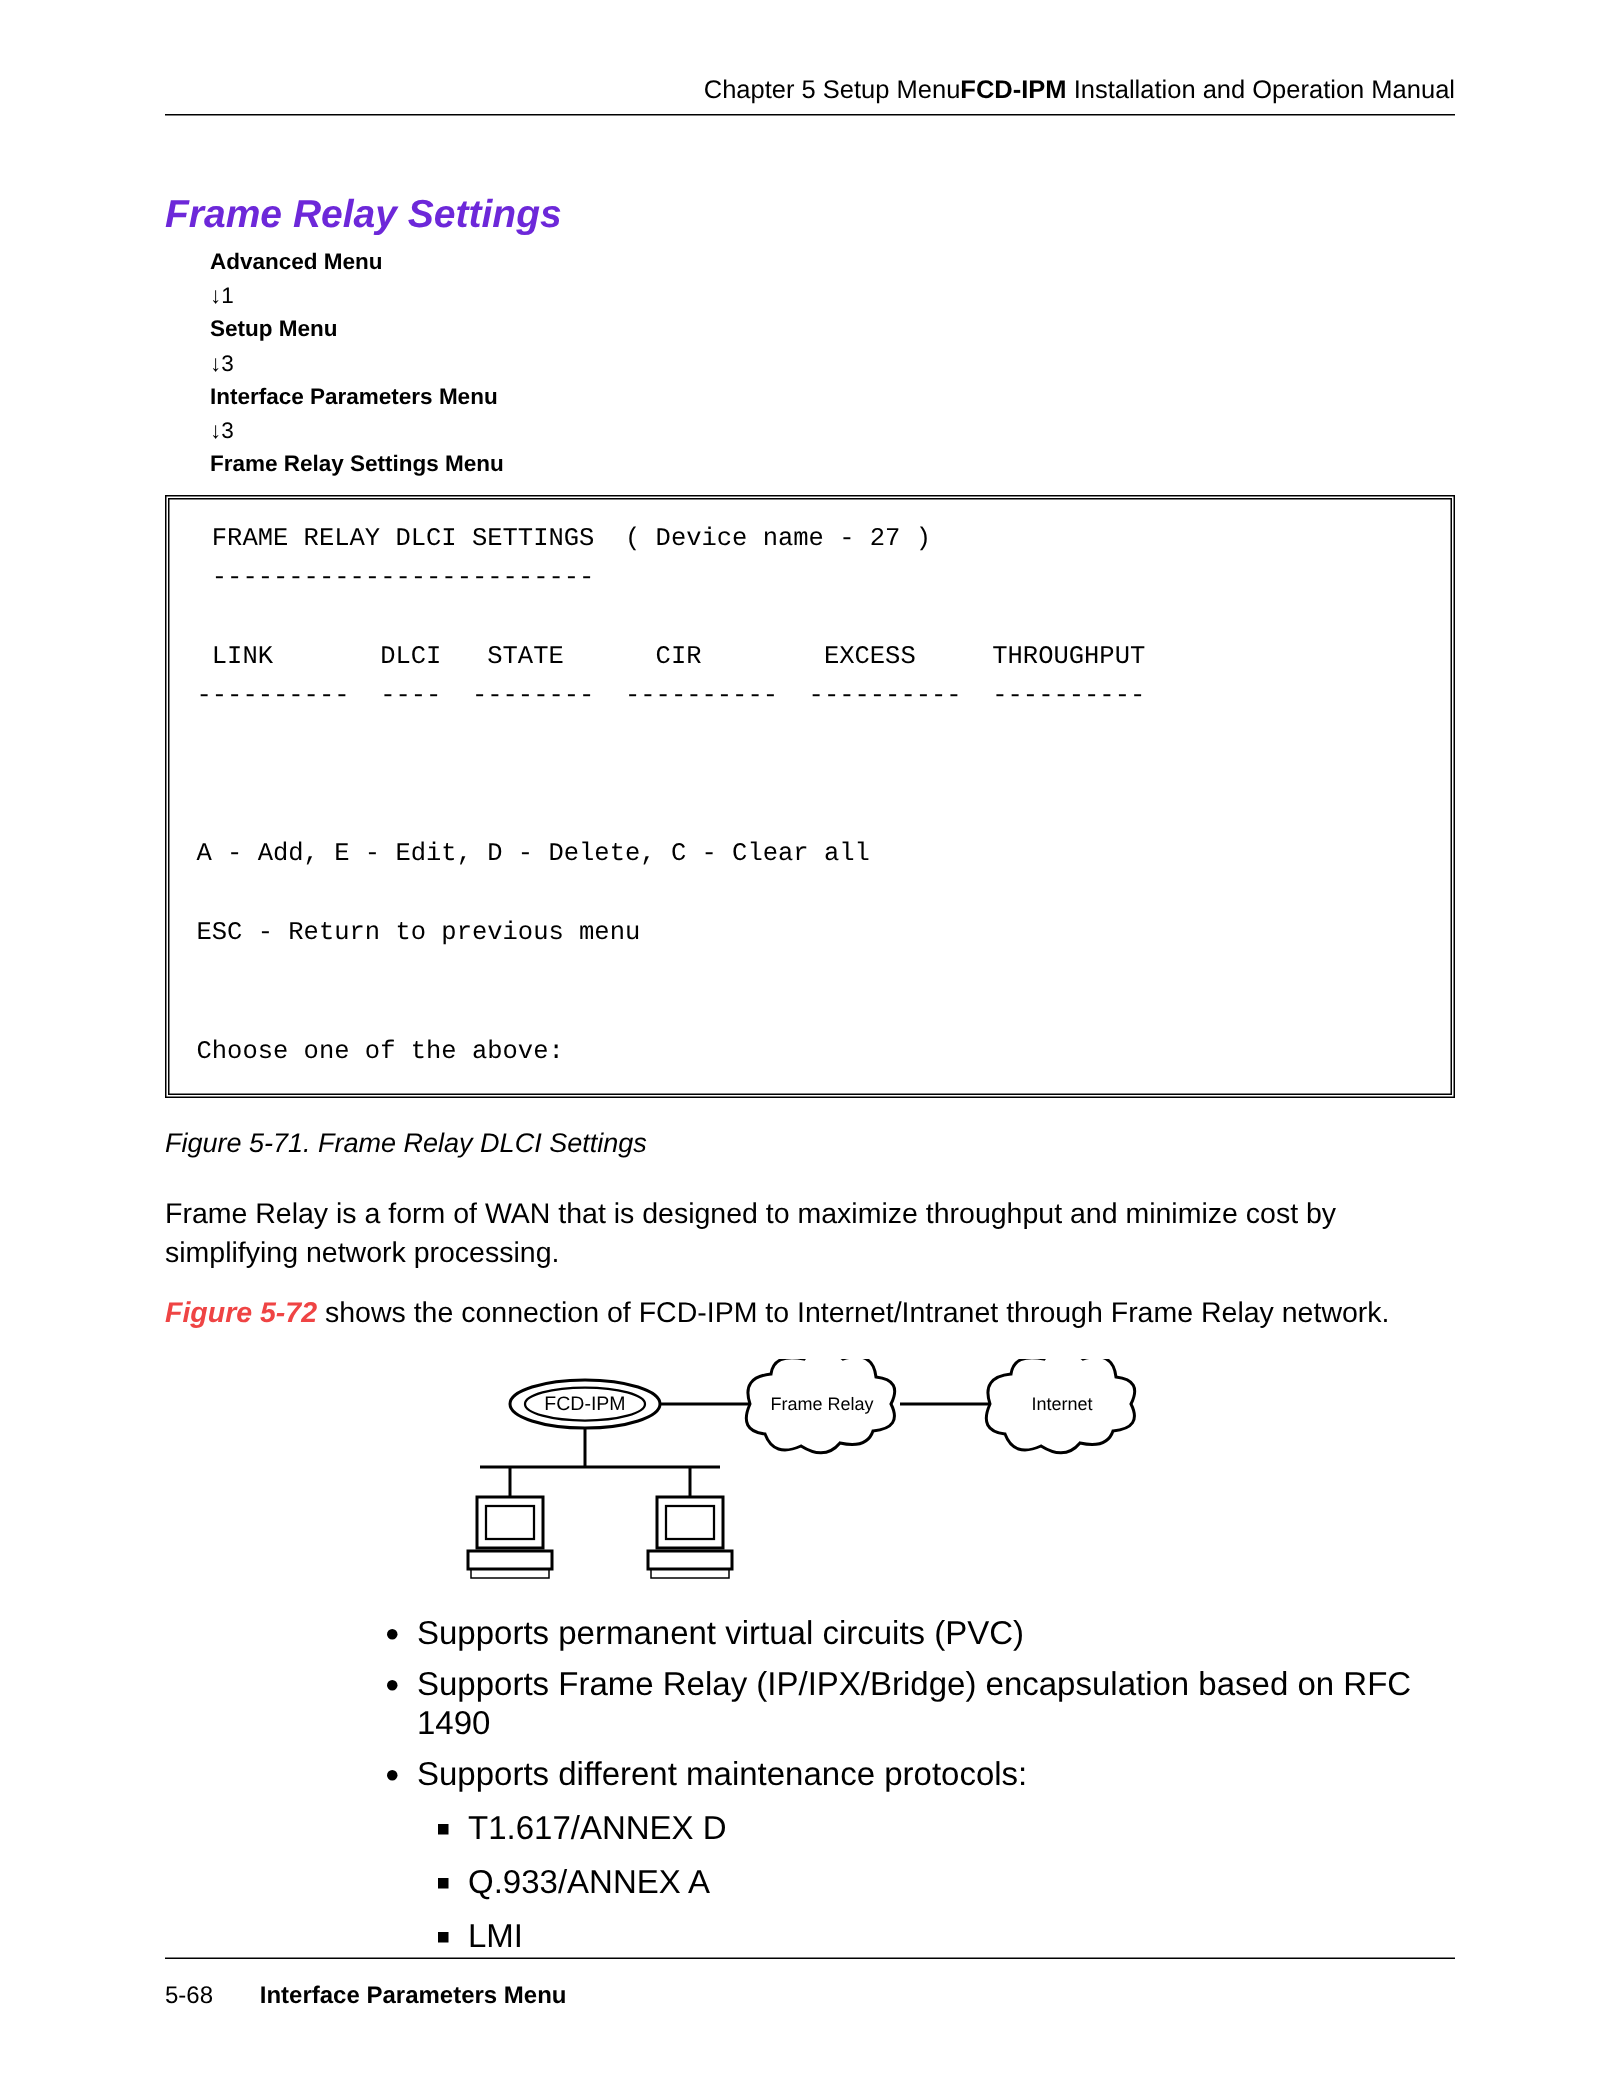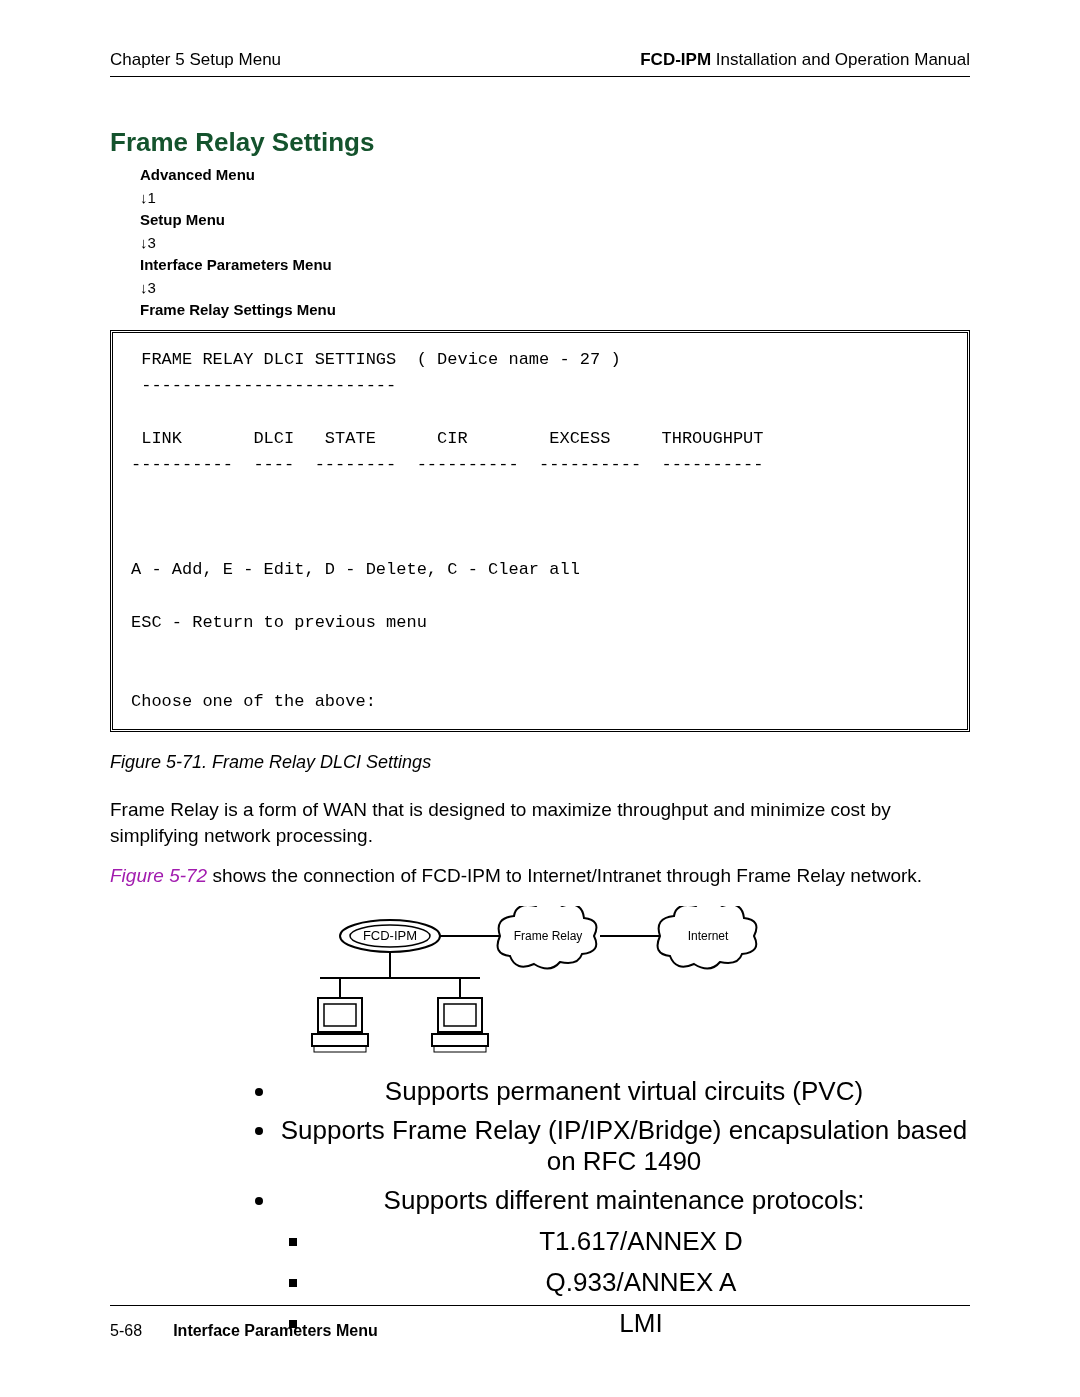--- a/index.html
+++ b/index.html
@@ -11,31 +11,32 @@
   }
   .page {
     width: 1080px;
     height: 1397px;
     position: relative;
     box-sizing: border-box;
     padding: 50px 110px 60px 110px;
   }
   .topbar {
     display: flex;
-    justify-content: space-between;
+    justify-content: flex-end;
     font-size: 17px;
     border-bottom: 1px solid #000;
     padding-bottom: 6px;
   }
   .topbar .right b { font-weight: 700; }
   h2 {
-    color: #14532d;
+    color: #6d28d9;
     font-size: 26px;
     font-weight: 700;
     margin: 50px 0 6px 0;
+    font-style: italic;
   }
   .breadcrumb {
     font-weight: 700;
     font-size: 15px;
     line-height: 1.5;
     width: 230px;
     margin-left: 30px;
   }
   .breadcrumb .arrow { font-weight: 400; }
   .terminal {
@@ -51,28 +52,27 @@
     text-align: left;
     font-style: italic;
     font-size: 18px;
     margin: 20px 0 24px 0;
   }
   .body-text {
     font-size: 19px;
     line-height: 1.35;
   }
   .body-text p { margin: 0 0 14px 0; }
-  a.xref { color: #a21caf; font-style: italic; text-decoration: none; }
+  a.xref { color: #ef4444; font-style: italic; text-decoration: none; font-weight: bold; }
   .diagram { margin: 18px auto 10px auto; display: block; }
   ul.bullets {
     list-style: disc;
-    font-size: 26px;
+    font-size: 22px;
     margin: 6px 0 4px 168px;
     padding: 0;
-    text-align: center;
   }
   ul.bullets li { margin: 8px 0; }
   ul.sub {
     list-style: square;
     margin: 8px 0 0 34px;
     padding: 0;
   }
   ul.sub li { margin: 10px 0; }
   .footer {
     position: absolute;

